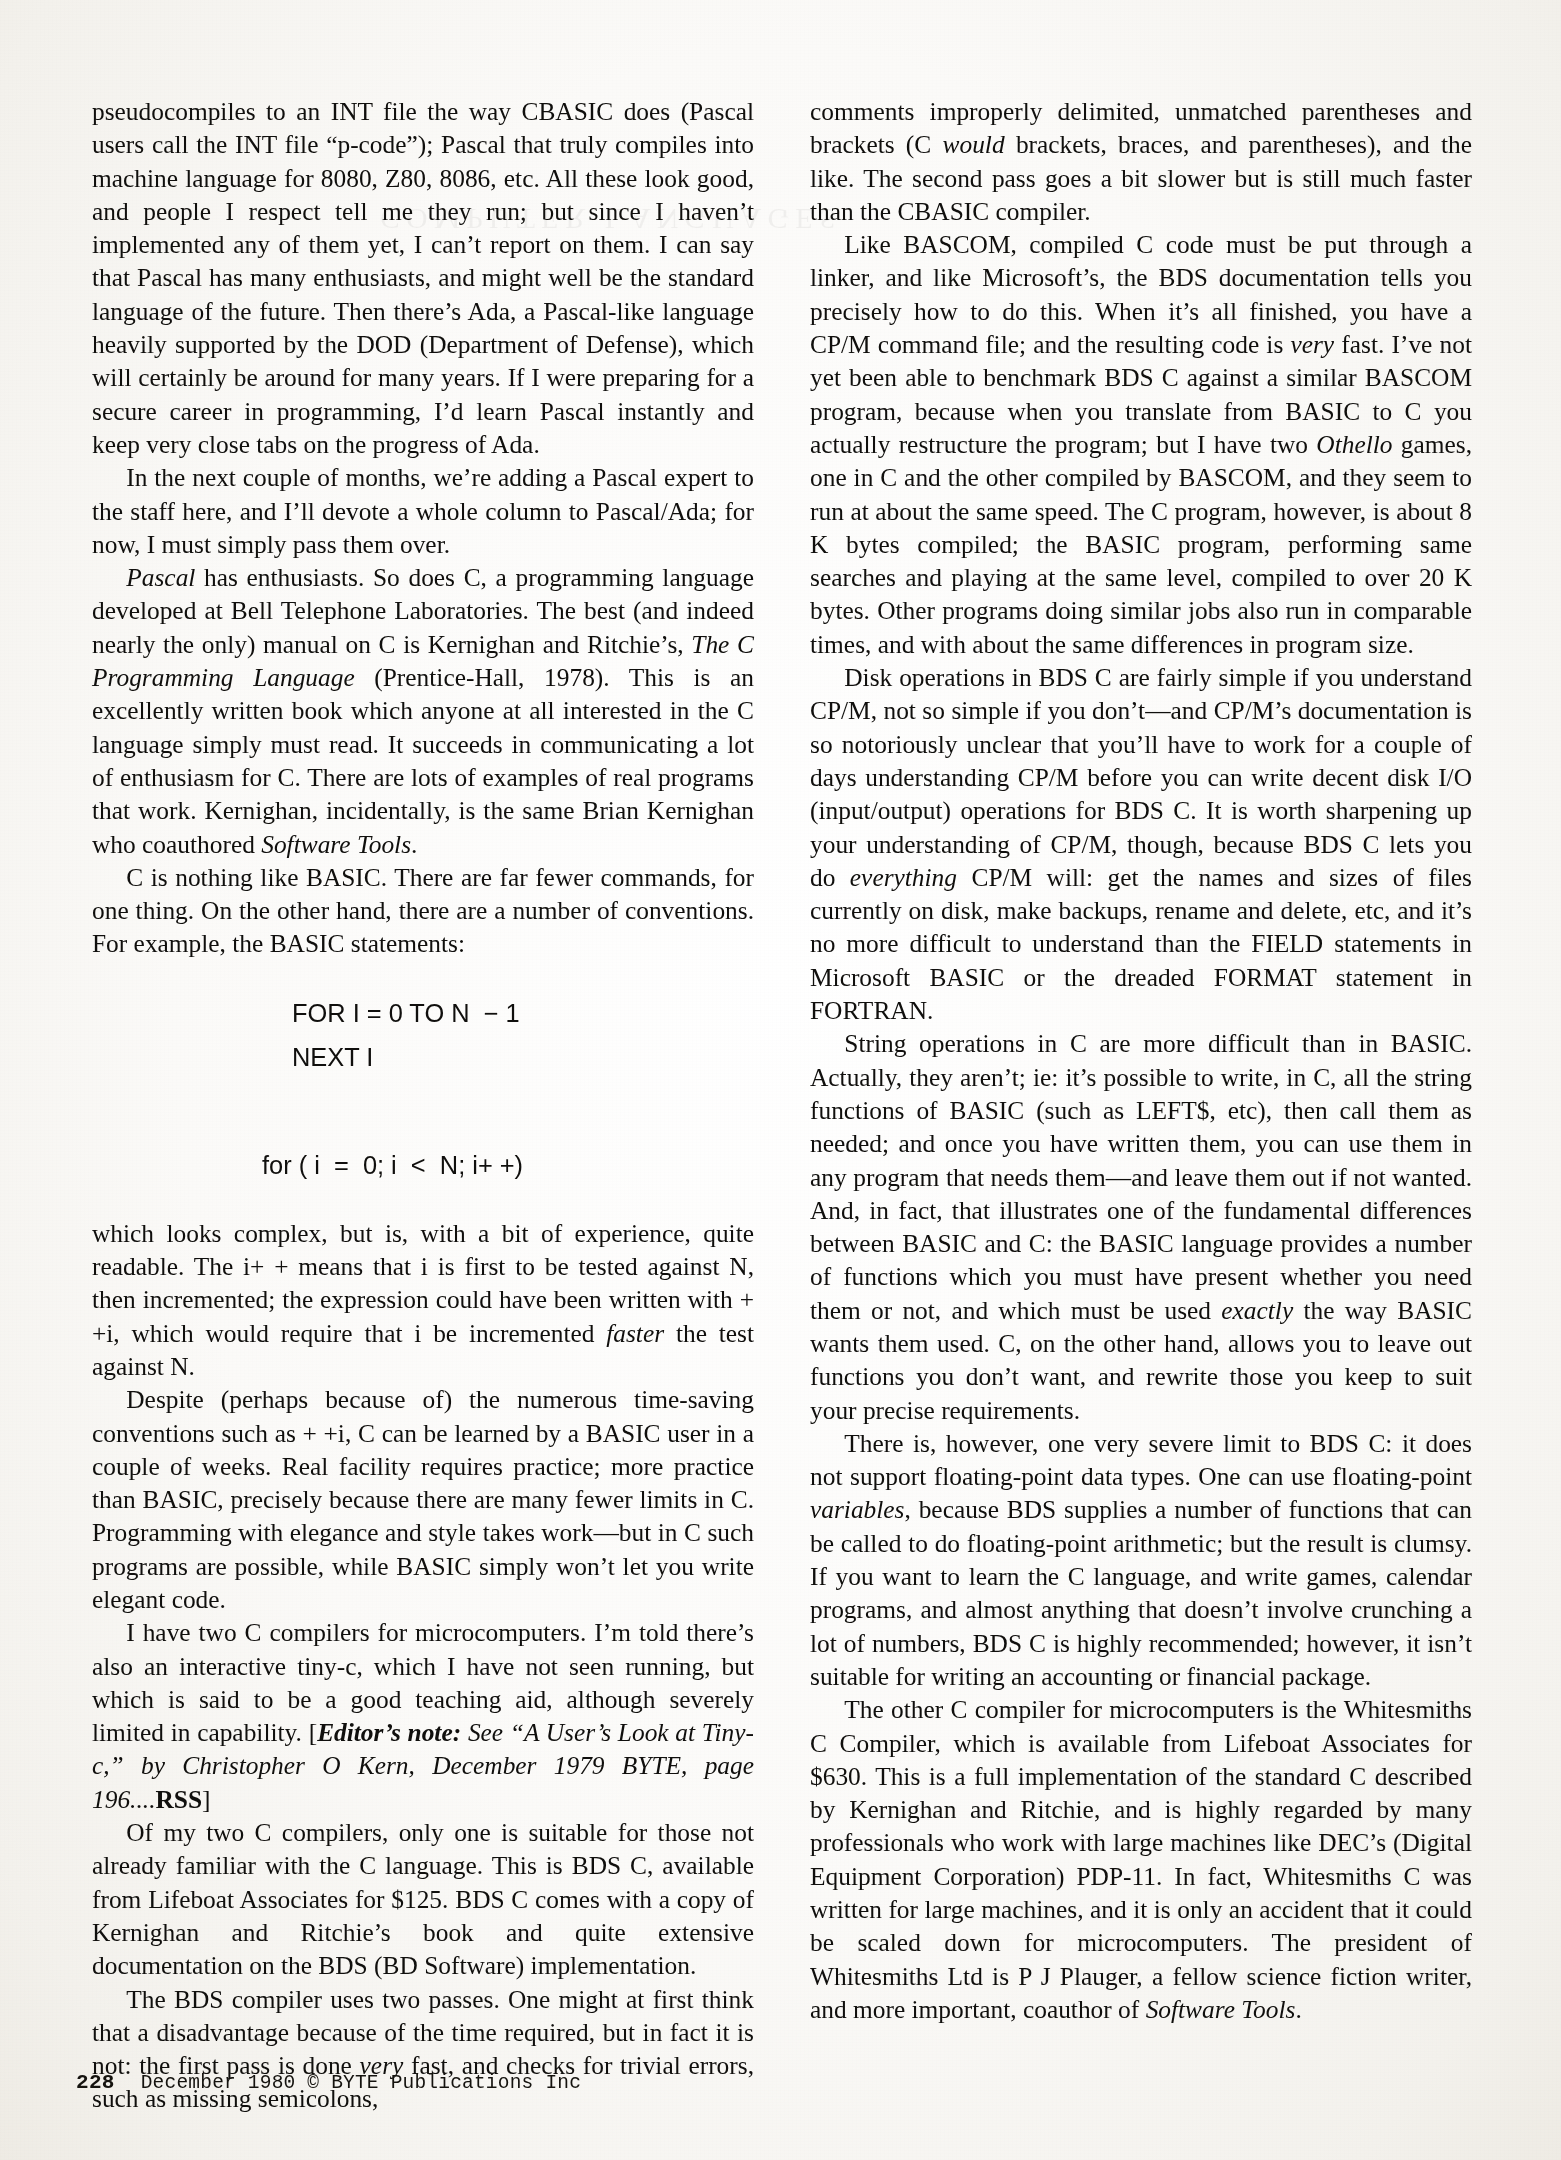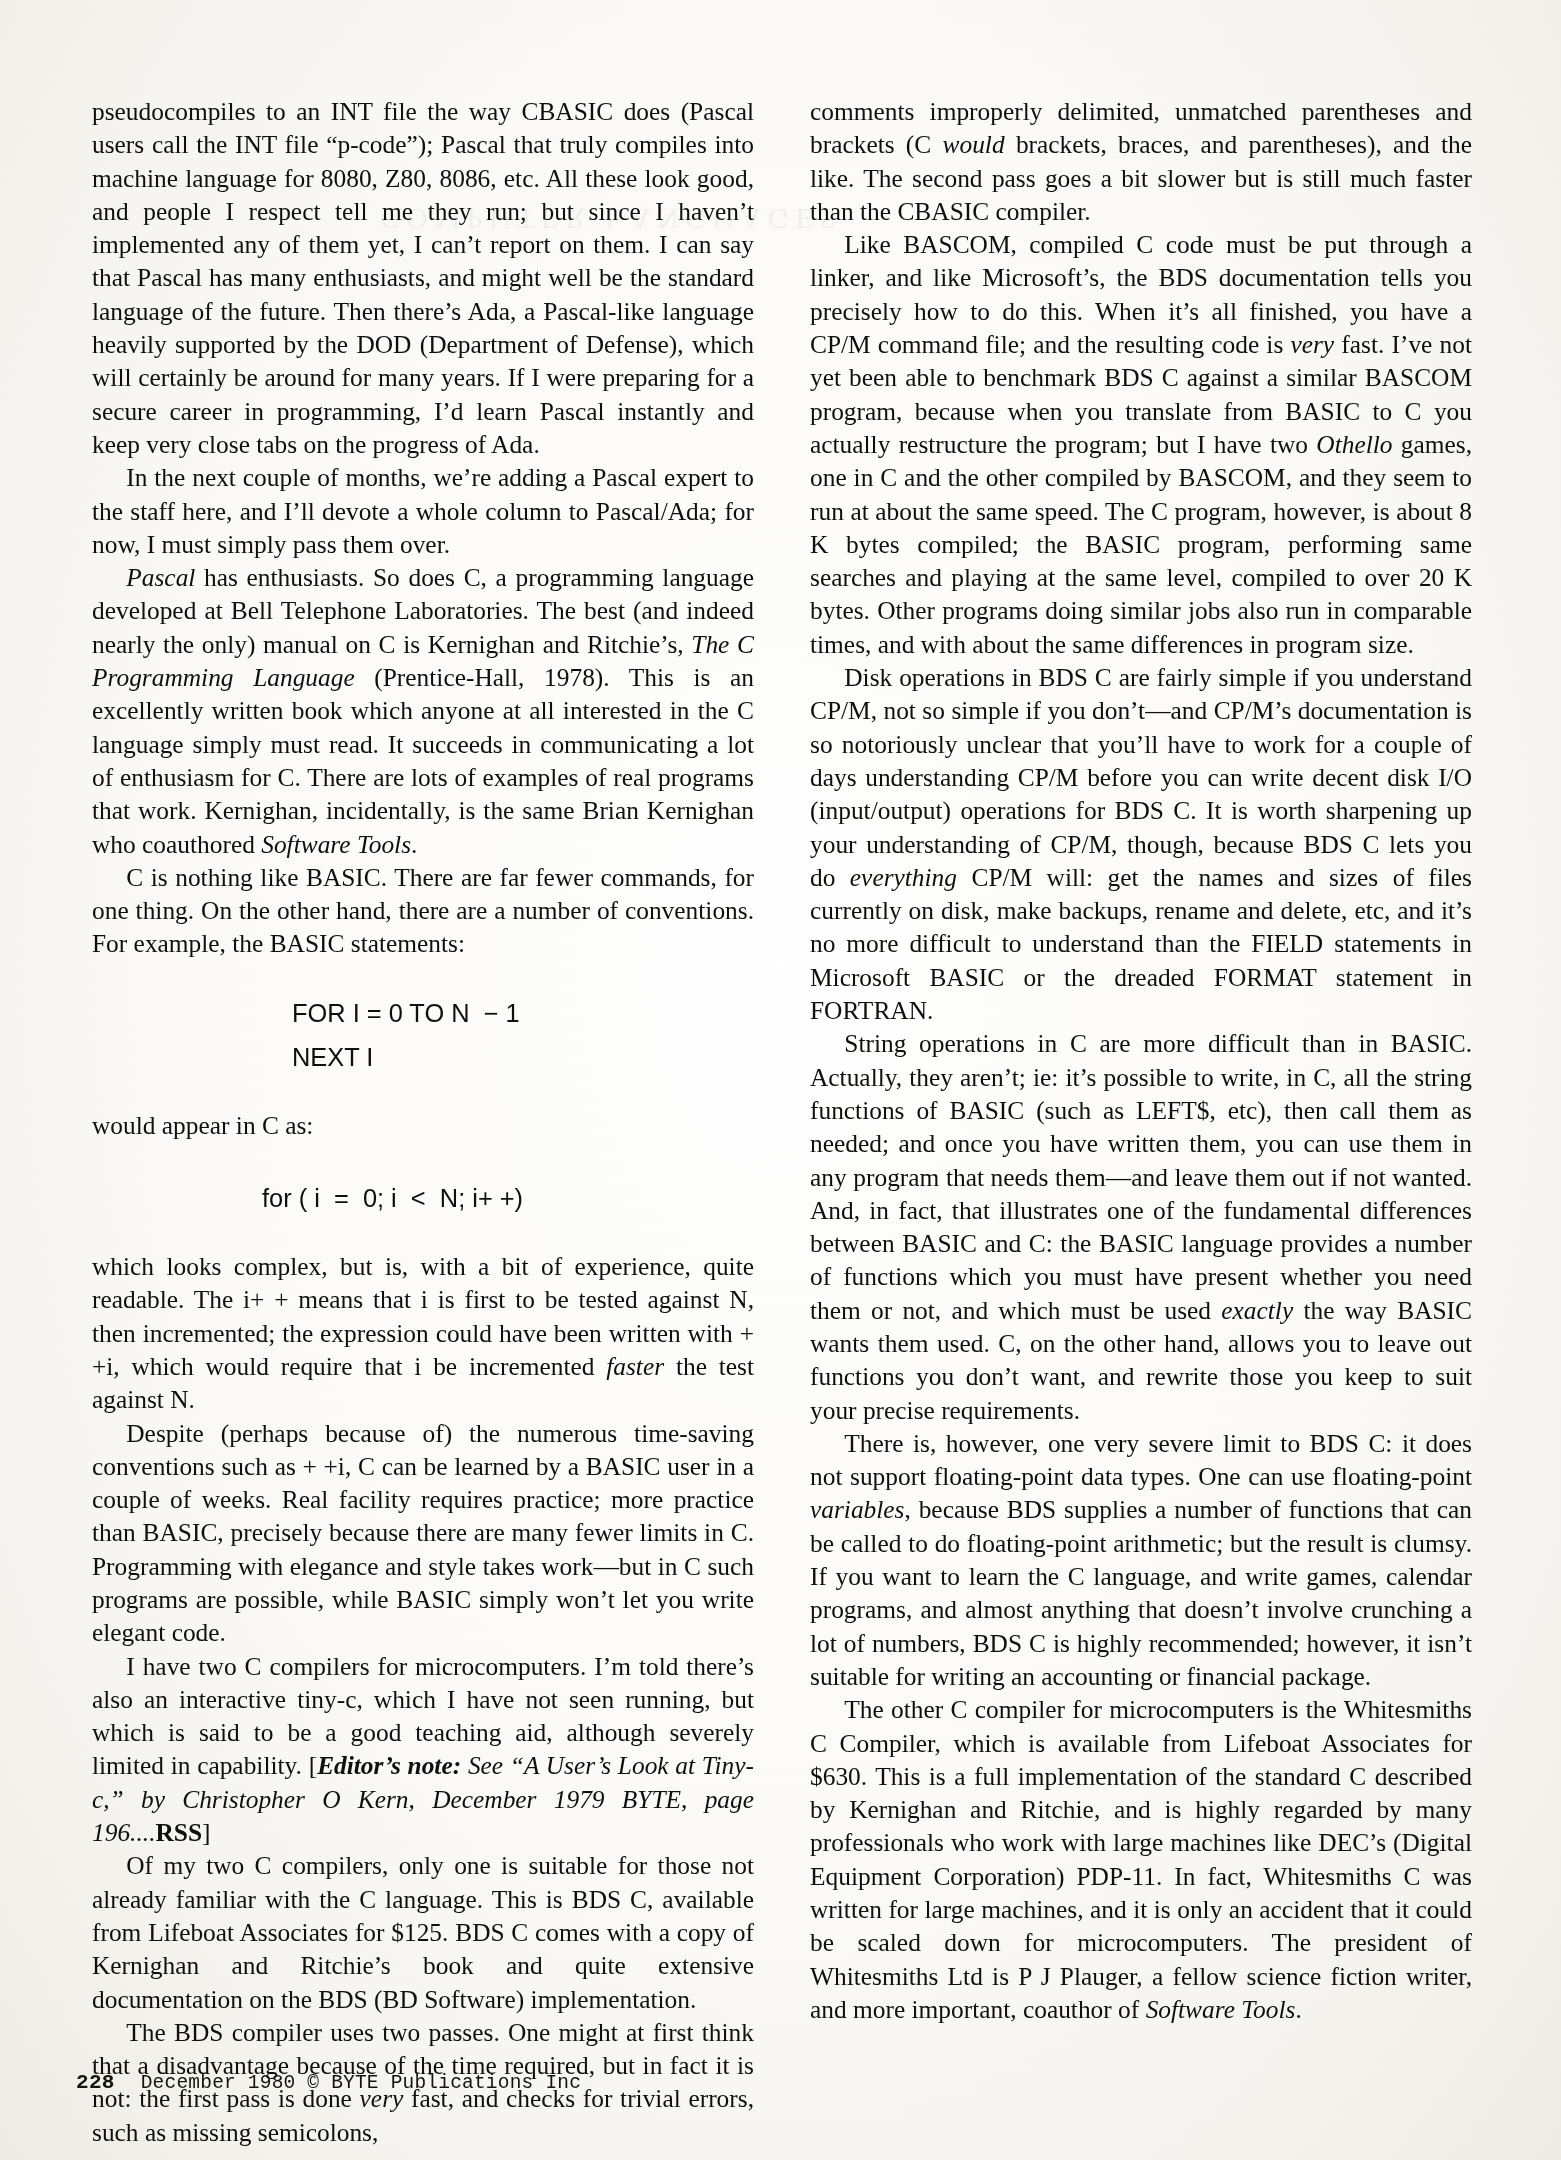--- a/index.html
+++ b/index.html
@@ -122,21 +122,20 @@
           <p class="body noindent"><span>pseudocompiles to an INT file the way CBASIC does (Pascal users call the INT file “p-code”); Pascal that truly compiles into machine language for 8080, Z80, 8086, etc. All these look good, and people I respect tell me they run; but since I haven’t implemented any of them yet, I can’t report on them. I can say that Pascal has many enthusiasts, and might well be the standard language of the future. Then there’s Ada, a Pascal-like language heavily supported by the DOD (Department of Defense), which will certainly be around for many years. If I were preparing for a secure career in programming, I’d learn Pascal instantly and keep very close tabs on the progress of Ada.</span></p>
           <p class="body"><span>In the next couple of months, we’re adding a Pascal expert to the staff here, and I’ll devote a whole column to Pascal/Ada; for now, I must simply pass them over.</span></p>
           <p class="body"><i>Pascal</i><span> has enthusiasts. So does C, a programming language developed at Bell Telephone Laboratories. The best (and indeed nearly the only) manual on C is Kernighan and Ritchie’s, </span><i>The C Programming Language</i><span> (Prentice-Hall, 1978). This is an excellently written book which anyone at all interested in the C language simply must read. It succeeds in communicating a lot of enthusiasm for C. There are lots of examples of real programs that work. Kernighan, incidentally, is the same Brian Kernighan who coauthored </span><i>Software Tools</i><span>.</span></p>
           <p class="body"><span>C is nothing like BASIC. There are far fewer commands, for one thing. On the other hand, there are a number of conventions. For example, the BASIC statements:</span></p>
         </div>
 
       <pre class="code code-for">FOR I = 0 TO N  − 1
 NEXT I</pre>
 
       <div class="gap-md"></div>
-      <p class="body noindent">would appear in C as:</p>
 
       <pre class="code code-cfor">for ( i  =  0; i  &lt;  N; i+ +)</pre>
 
       <div class="gap-md"></div>
       <div id="left-bottom">
           <p class="body noindent"><span>which looks complex, but is, with a bit of experience, quite readable. The i+ + means that i is first to be tested against N, then incremented; the expression could have been written with + +i, which would require that i be incremented </span><i>faster</i><span> the test against N.</span></p>
           <p class="body"><span>Despite (perhaps because of) the numerous time-saving conventions such as + +i, C can be learned by a BASIC user in a couple of weeks. Real facility requires practice; more practice than BASIC, precisely because there are many fewer limits in C. Programming with elegance and style takes work—but in C such programs are possible, while BASIC simply won’t let you write elegant code.</span></p>
           <p class="body"><span>I have two C compilers for microcomputers. I’m told there’s also an interactive tiny-c, which I have not seen running, but which is said to be a good teaching aid, although severely limited in capability. [</span><b><i>Editor’s note:</i></b><i> See “A User’s Look at Tiny-c,” by Christopher O Kern, December 1979 BYTE, page 196....</i><b>RSS</b><span>]</span></p>
           <p class="body"><span>Of my two C compilers, only one is suitable for those not already familiar with the C language. This is BDS C, available from Lifeboat Associates for $125. BDS C comes with a copy of Kernighan and Ritchie’s book and quite extensive documentation on the BDS (BD Software) implementation.</span></p>
           <p class="body"><span>The BDS compiler uses two passes. One might at first think that a disadvantage because of the time required, but in fact it is not: the first pass is done </span><i>very</i><span> fast, and checks for trivial errors, such as missing semicolons,</span></p>

